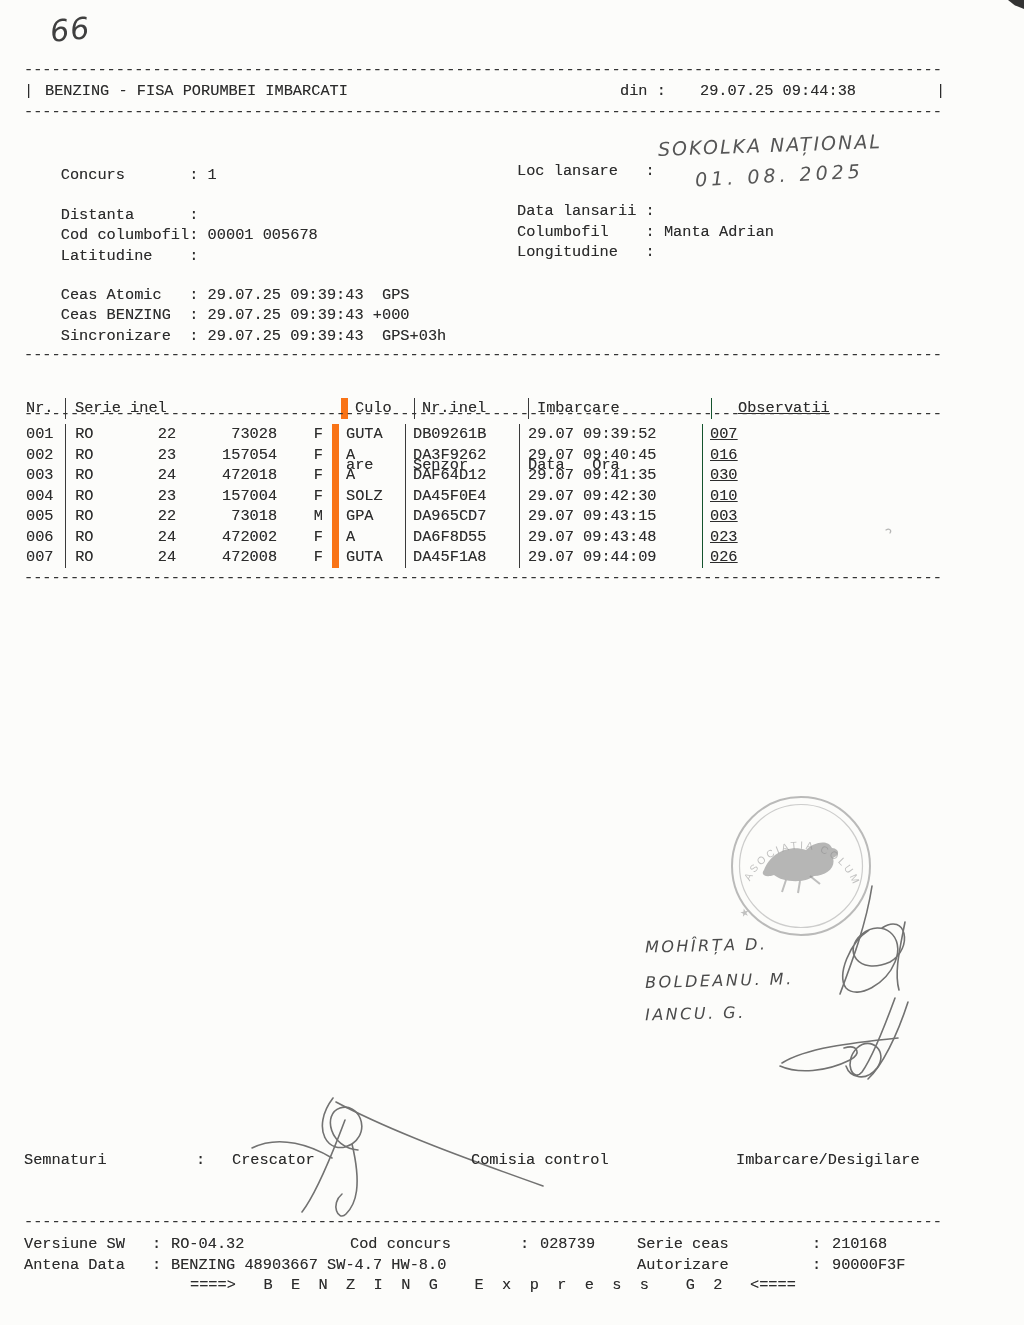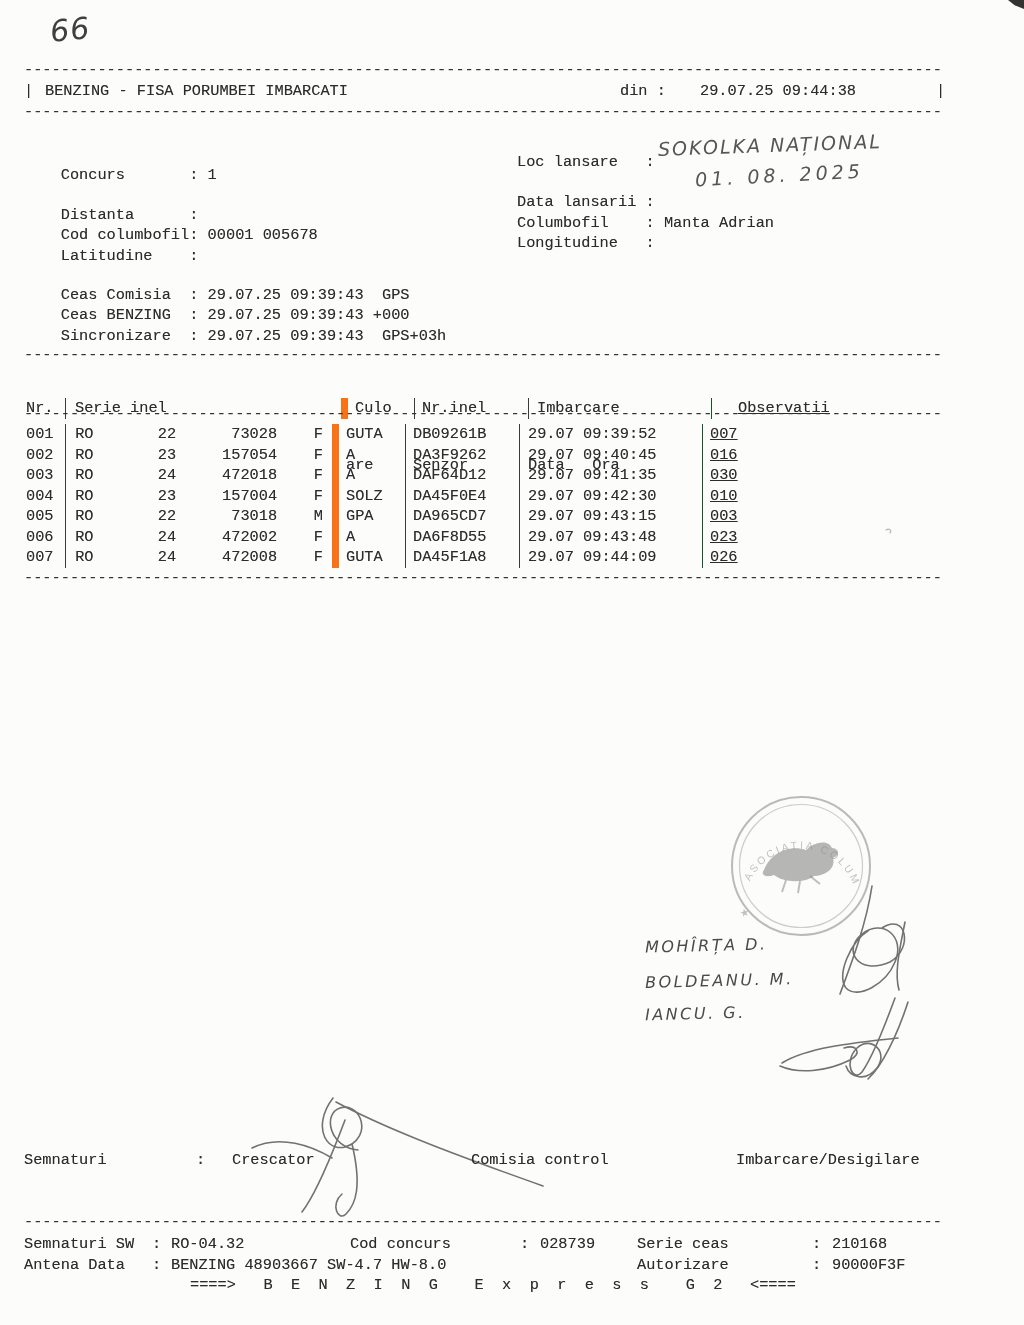--- a/index.html
+++ b/index.html
@@ -11,21 +11,21 @@
   .mono {
     font-family:"Liberation Mono","DejaVu Sans Mono",monospace;
     font-size:15.3px; color:#2c2c2c; white-space:pre;
     text-shadow:0 0 0.5px rgba(45,45,45,0.45);
   }
   .line { position:absolute; left:24px; right:10px; height:20.5px; line-height:20.5px; }
   .sep  { position:absolute; left:24px; height:20.5px; line-height:20.5px; color:#343434; }
   .abs  { position:absolute; top:0; }
   .lbl  { display:inline-block; width:128.5px; }
   .val  { padding-left:9.2px; }
-  .rgroup { position:absolute; top:8px; left:493px; }
+  .rgroup { position:absolute; top:17px; left:493px; }
   
   .ttable { position:absolute; left:24px; width:920px; }
   .trow { display:flex; height:20.5px; line-height:20.5px; }
   .tcell { height:20.5px; overflow:visible; }
   .c0 { width:39px;  border-right:1px solid #3a3a3a; padding-left:2px; }
   .c1 { width:266px; border-right:7px solid #f97316; }
   .c2 { width:59px;  border-right:1px solid #3a3a3a; padding-left:7px; }
   .c3 { width:106px; border-right:1px solid #3a3a3a; padding-left:7px; }
   .c4 { width:174px; border-right:1px solid #14532d; padding-left:8px; }
   .c5 { flex:1; padding-left:7px;text-decoration:underline; }
@@ -81,21 +81,21 @@
     <span class="lbl">Cod columbofil</span><span>:</span><span class="val">00001 005678</span>
     <span class="rgroup"><span class="lbl">Columbofil</span><span>:</span><span class="val">Manta Adrian</span></span>
   </div>
 
   <div class="mono line" style="top:225px">
     <span class="lbl">Latitudine</span><span>:</span><span class="val"></span>
     <span class="rgroup"><span class="lbl">Longitudine</span><span>:</span><span class="val"></span></span>
   </div>
 
   <div class="mono line" style="top:264px">
-    <span class="lbl">Ceas Comisia</span><span>:</span><span class="val">29.07.25 09:39:43  GPS</span>
+    <span class="lbl">Ceas Atomic</span><span>:</span><span class="val">29.07.25 09:39:43  GPS</span>
   </div>
   <div class="mono line" style="top:284.5px">
     <span class="lbl">Ceas BENZING</span><span>:</span><span class="val">29.07.25 09:39:43 +000</span>
   </div>
   <div class="mono line" style="top:305px">
     <span class="lbl">Sincronizare</span><span>:</span><span class="val">29.07.25 09:39:43  GPS+03h</span>
   </div>
 
   <div class="mono sep" style="top:345px">----------------------------------------------------------------------------------------------------</div>
 
@@ -167,21 +167,21 @@
     <span class="abs" style="left:0px">Semnaturi</span>
     <span class="abs" style="left:172px">:</span>
     <span class="abs" style="left:208px">Crescator</span>
     <span class="abs" style="left:447px">Comisia control</span>
     <span class="abs" style="left:712px">Imbarcare/Desigilare</span>
   </div>
 
   <div class="mono sep" style="top:1212px">----------------------------------------------------------------------------------------------------</div>
 
   <div class="mono line" style="top:1234px">
-    <span class="abs" style="left:0px">Semnaturi SW</span>
+    <span class="abs" style="left:0px">Versiune SW</span>
     <span class="abs" style="left:128px">:</span>
     <span class="abs" style="left:147px">RO-04.32</span>
     <span class="abs" style="left:326px">Cod concurs</span>
     <span class="abs" style="left:496px">:</span>
     <span class="abs" style="left:516px">028739</span>
     <span class="abs" style="left:613px">Serie ceas</span>
     <span class="abs" style="left:788px">:</span>
     <span class="abs" style="left:808px">210168</span>
   </div>
   <div class="mono line" style="top:1254.5px">

